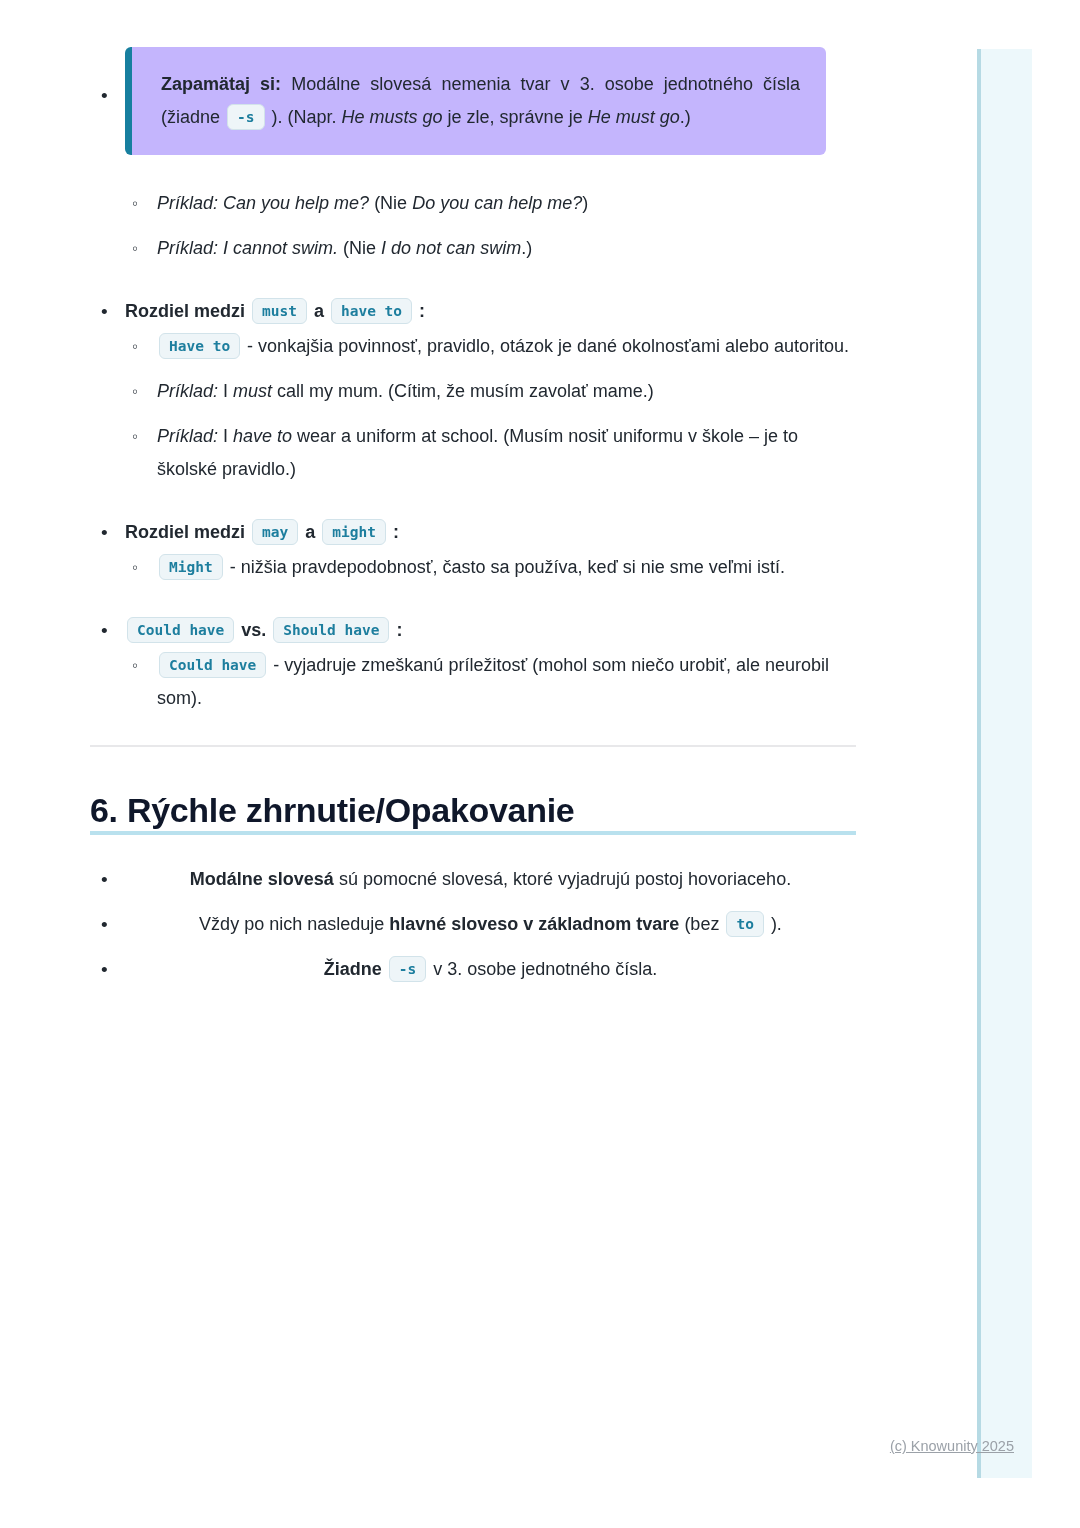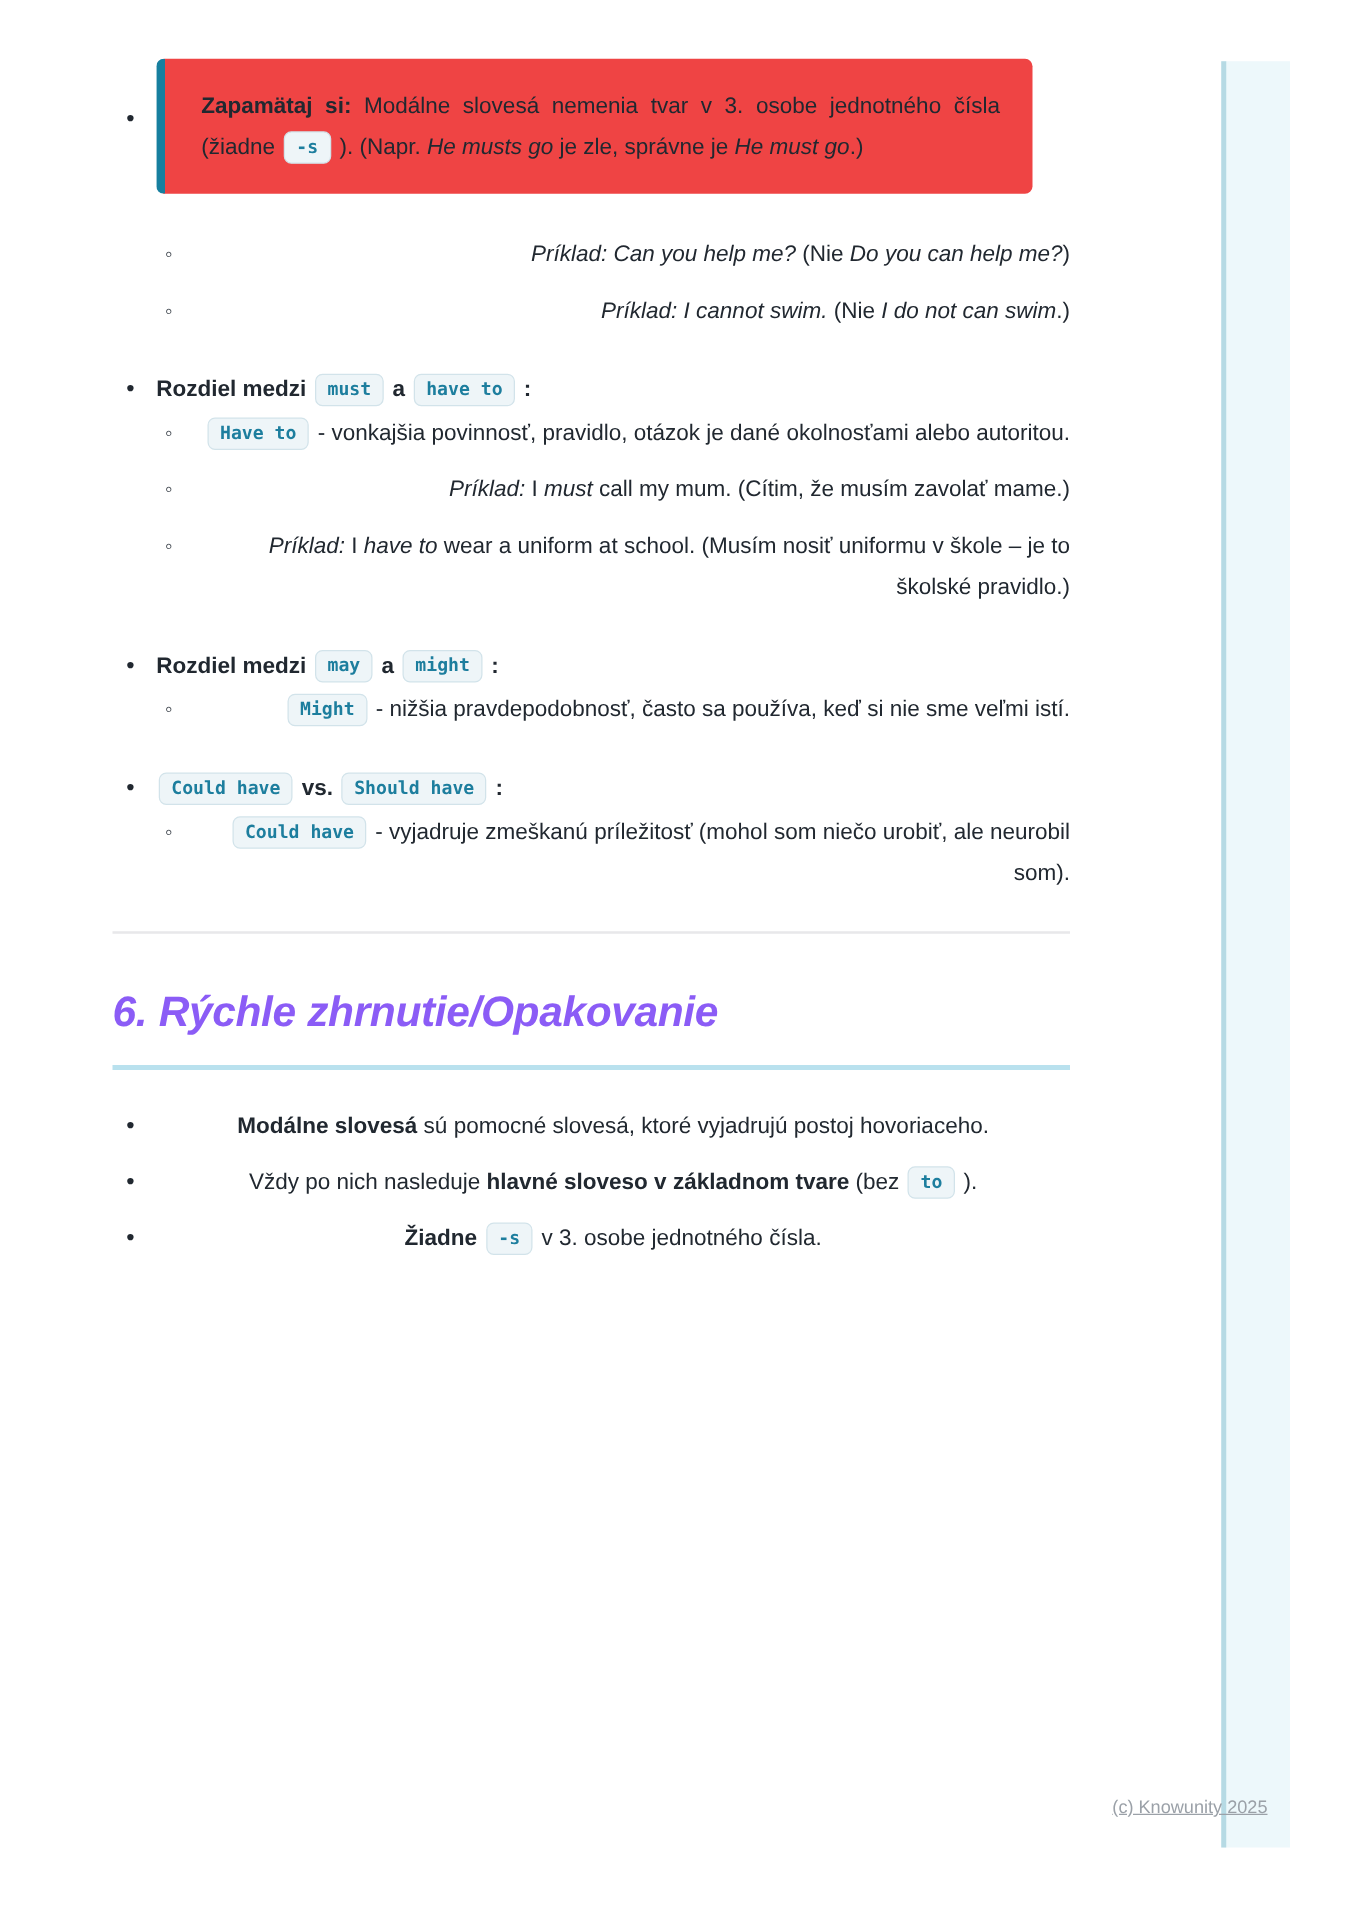--- a/index.html
+++ b/index.html
@@ -47,38 +47,37 @@
   }
   li.l1.group { margin-top: 30px; margin-bottom: 2px; }
 
   
   li.l2 {
     position: relative;
     margin-left: 32px;
     padding-left: 35px;
     margin-bottom: 12px;
     line-height: 33px;
-    text-align: right;
   }
   li.l2::before {
     content: "\25E6";
     position: absolute;
     left: 10px; top: 0;
     color: #3c434b;
     font-size: 17px;
   }
 
   
   li.callout-row { margin-bottom: 32px; padding-left: 0; }
   li.callout-row::before { top: 32px; }
 
   .callout {
     margin-left: 35px;
     width: 701px;
-    background: #ef4444;
+    background: #c4b5fd;
     border-left: 7px solid #177f9f;
     border-radius: 6px;
     padding: 21px 26px 21px 29px;
   }
   .callout p {
     line-height: 33px;
     text-align: justify;
   }
 
   
@@ -103,26 +102,25 @@
   .rule {
     border: none;
     border-top: 2px solid #e8e8ea;
     margin-top: 30px;
   }
 
   h2.section-heading {
     margin-top: 42px;
     font-size: 34px;
     font-weight: 700;
-    color: #8b5cf6;
+    color: #0f172a;
     line-height: 42px;
-    padding-bottom: 21px;
+    padding-bottom: 0;
     border-bottom: 4px solid #b9e1ee;
     letter-spacing: -0.3px;
-    font-style: italic;
   }
 
   ul.summary { margin-top: 28px; text-align: center; }
 
   .footer {
     position: absolute;
     top: 1438px;
     right: 66px;
     font-size: 14.5px;
     color: #9ba1a8;

